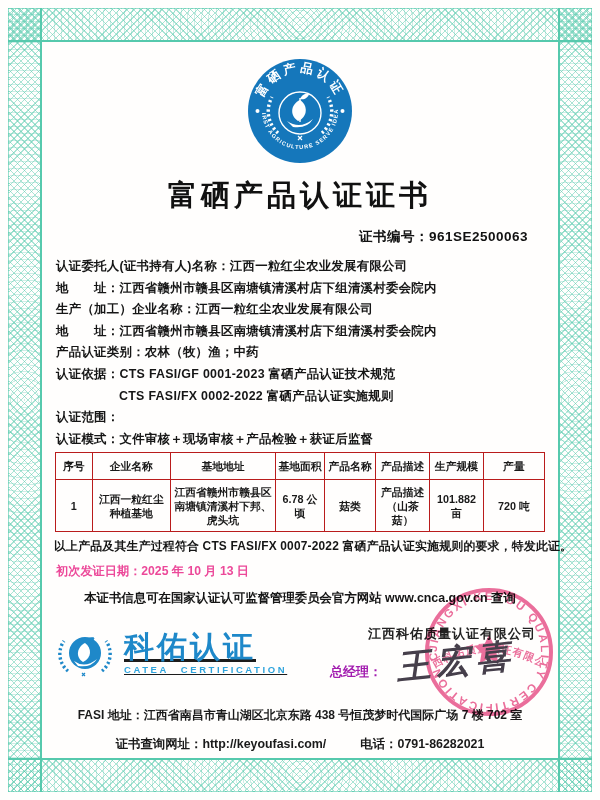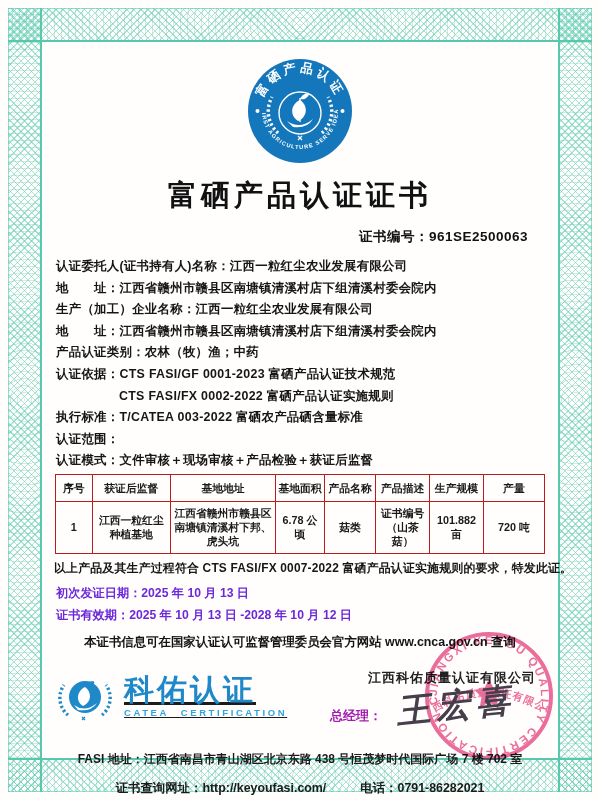--- a/index.html
+++ b/index.html
@@ -53,21 +53,21 @@
     border:1px solid #b91c1c; text-align:center; vertical-align:middle;
     font-size:10.8px; font-weight:bold; color:#1a1a1a; padding:3px 2px; line-height:14px;
   }
   table.scope th { height:27px; }
   table.scope td { height:52px; }
   .col-no{width:7.5%} .col-base{width:16%} .col-addr{width:21.5%} .col-area{width:10%}
   .col-prod{width:10.5%} .col-desc{width:11%} .col-scale{width:11%} .col-yield{width:12.5%}
 
   .statement { margin-top:7px; font-size:11.9px; font-weight:bold; color:#161616; letter-spacing:.2px; white-space:nowrap; padding:0 4px; }
   .dates-row { display:flex; gap:52px; margin-top:6px; padding:0 6px; }
-  .date-item, .validity { font-size:12.2px; font-weight:bold; color:#6d28d9; line-height:20px; }
+  .date-item, .validity { font-size:12.2px; font-weight:bold; color:#ec4899; line-height:20px; }
   .validity { margin-top:2px; padding:0 6px; }
 
   .query-note { text-align:center; margin-top:9px; font-size:12.4px; font-weight:bold; color:#141414; }
 
   .issuer-row { position:relative; margin-top:14px; height:76px; }
   .keyou-block { position:absolute; left:4px; top:2px; display:flex; align-items:center; gap:8px;text-decoration:underline; }
   .keyou-text .cn { font-size:30px; font-weight:900; color:#1e88c9; letter-spacing:3px; line-height:30px; }
   .keyou-text .en { font-size:9.5px; font-weight:bold; color:#2fa4dd; letter-spacing:2.6px; margin-top:2px; }
   .company-name { position:absolute; right:14px; top:4px; font-size:13px; font-weight:bold; color:#222; letter-spacing:1px; }
   .manager-line { position:absolute; right:168px; top:42px; font-size:13px; font-weight:bold; color:#a21caf; }
@@ -125,65 +125,63 @@
     <div class="cert-no">证书编号：961SE2500063</div>
 
     <div class="info">
       <div class="info-line">认证委托人(证书持有人)名称：江西一粒红尘农业发展有限公司</div>
       <div class="info-line">地　　址：江西省赣州市赣县区南塘镇清溪村店下组清溪村委会院内</div>
       <div class="info-line">生产（加工）企业名称：江西一粒红尘农业发展有限公司</div>
       <div class="info-line">地　　址：江西省赣州市赣县区南塘镇清溪村店下组清溪村委会院内</div>
       <div class="info-line">产品认证类别：农林（牧）渔；中药</div>
       <div class="info-line">认证依据：CTS FASI/GF 0001-2023 富硒产品认证技术规范</div>
       <div class="info-line indent">CTS FASI/FX 0002-2022 富硒产品认证实施规则</div>
-      <div class="info-line">执行标准：T/CATEA 003-2022 富硒农产品硒含量标准</div>
       <div class="info-line">认证范围：</div>
       <div class="info-line">认证模式：文件审核＋现场审核＋产品检验＋获证后监督</div>
     </div>
 
     <table class="scope">
       <colgroup>
         <col class="col-no">
           <col class="col-base">
           <col class="col-addr">
           <col class="col-area">
         <col class="col-prod">
           <col class="col-desc">
           <col class="col-scale">
           <col class="col-yield">
       </colgroup>
       <tbody>
           <tr>
         <th>序号</th>
-        <th>获证后监督</th>
+        <th>企业名称</th>
         <th>基地地址</th>
         <th>基地面积</th>
         <th>产品名称</th>
         <th>产品描述</th>
         <th>生产规模</th>
         <th>产量</th>
       </tr>
       <tr>
         <td>1</td>
         <td>江西一粒红尘种植基地</td>
         <td>江西省赣州市赣县区南塘镇清溪村下邦、虎头坑</td>
         <td>6.78 公顷</td>
         <td>菇类</td>
-        <td>证书编号（山茶菇）</td>
+        <td>产品描述（山茶菇）</td>
         <td>101.882 亩</td>
         <td>720 吨</td>
       </tr>
     </tbody>
       </table>
 
     <div class="statement">以上产品及其生产过程符合 CTS FASI/FX 0007-2022 富硒产品认证实施规则的要求，特发此证。</div>
     <div class="dates-row">
       <span class="date-item">初次发证日期：2025 年 10 月 13 日</span>
     </div>
-    <div class="validity">证书有效期：2025 年 10 月 13 日 -2028 年 10 月 12 日</div>
 
     <div class="query-note">本证书信息可在国家认证认可监督管理委员会官方网站 www.cnca.gov.cn 查询</div>
 
     <div class="issuer-row">
       <div class="keyou-block">
         <svg width="62" height="62" viewBox="0 0 62 62">
           <path d="M14,48 A22,22 0 0 1 10,18" stroke="#1e88c9" stroke-width="3.4" fill="none" stroke-dasharray="2.2 2.4"></path>
           <path d="M48,48 A22,22 0 0 0 52,18" stroke="#1e88c9" stroke-width="3.4" fill="none" stroke-dasharray="2.2 2.4"></path>
           <circle cx="31" cy="30" r="16" fill="#1e88c9"></circle>
           <path d="M31,20 C23,24 21,34 29,39 C38,35 38,25 31,20 Z" fill="#ffffff"></path>

